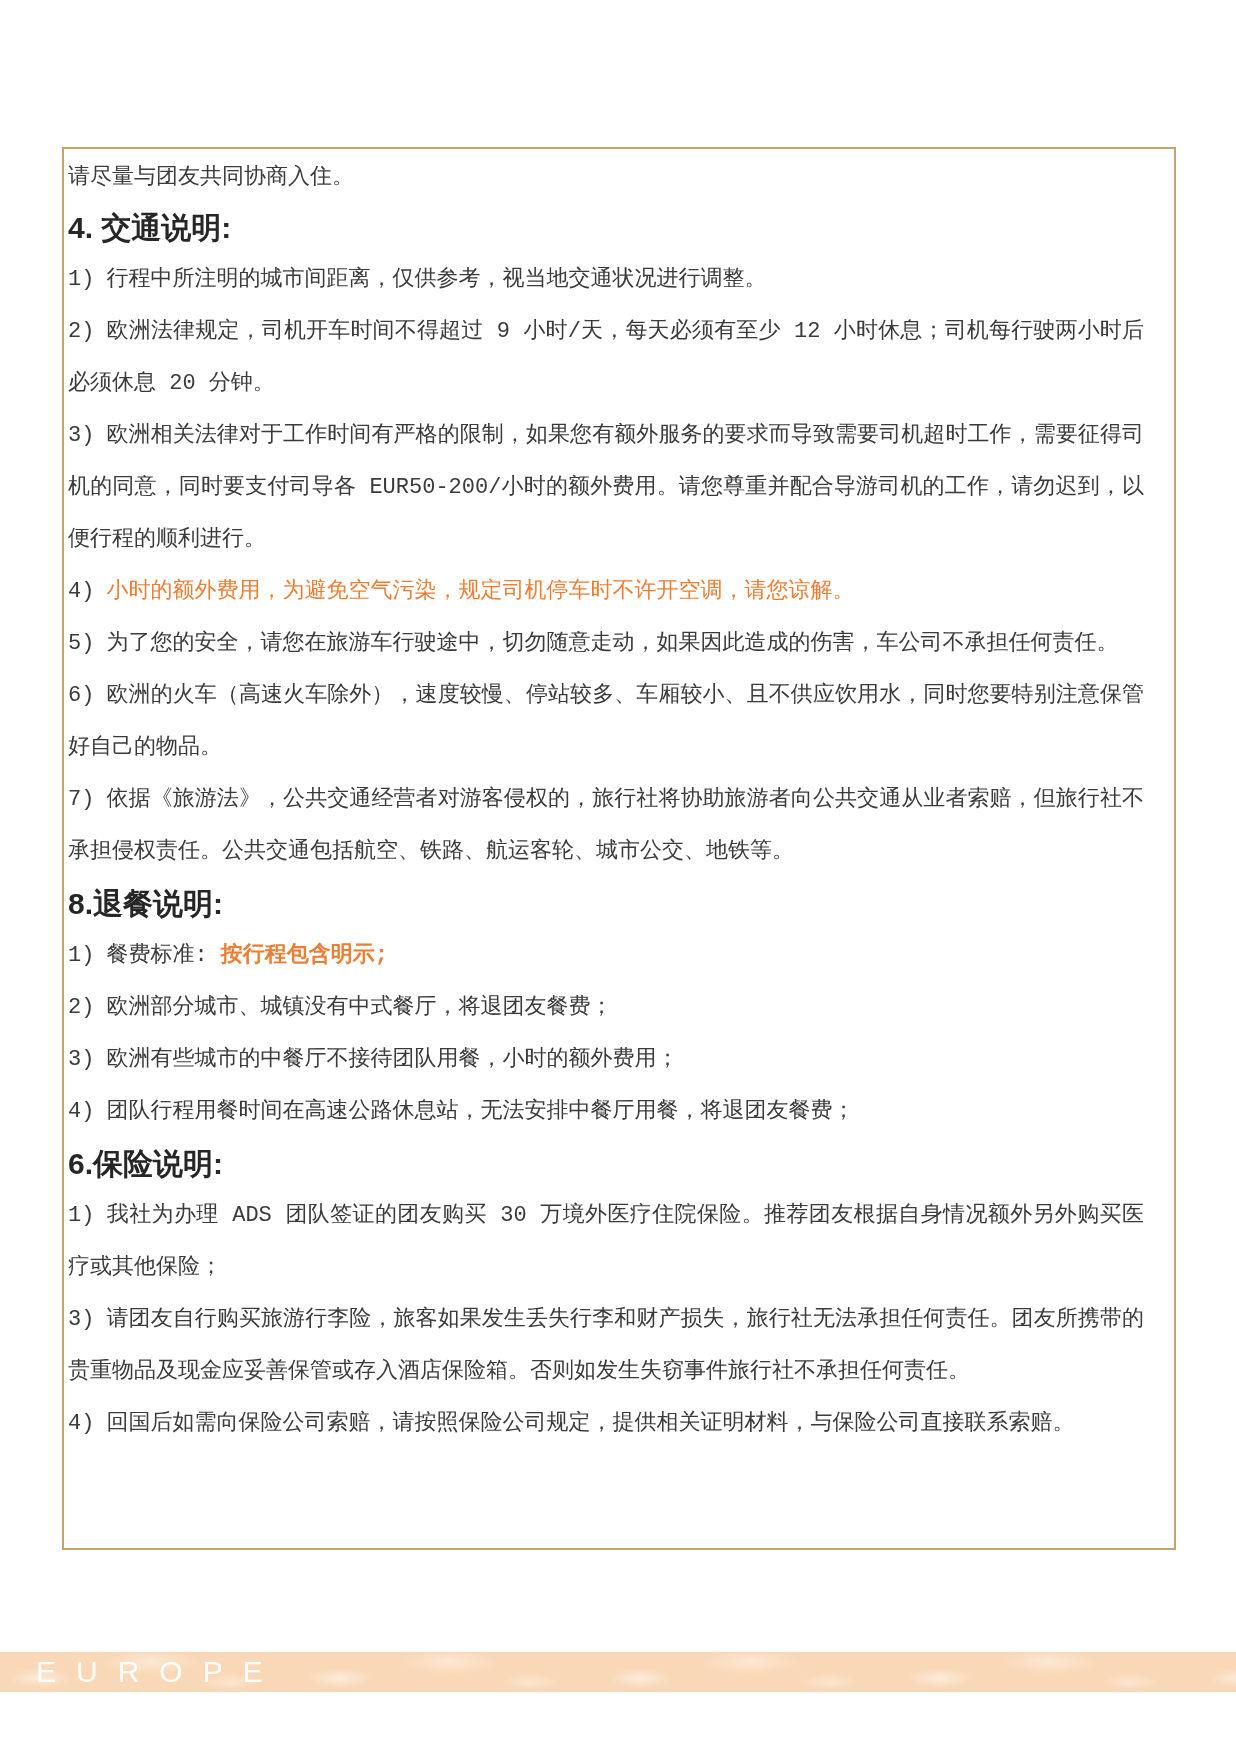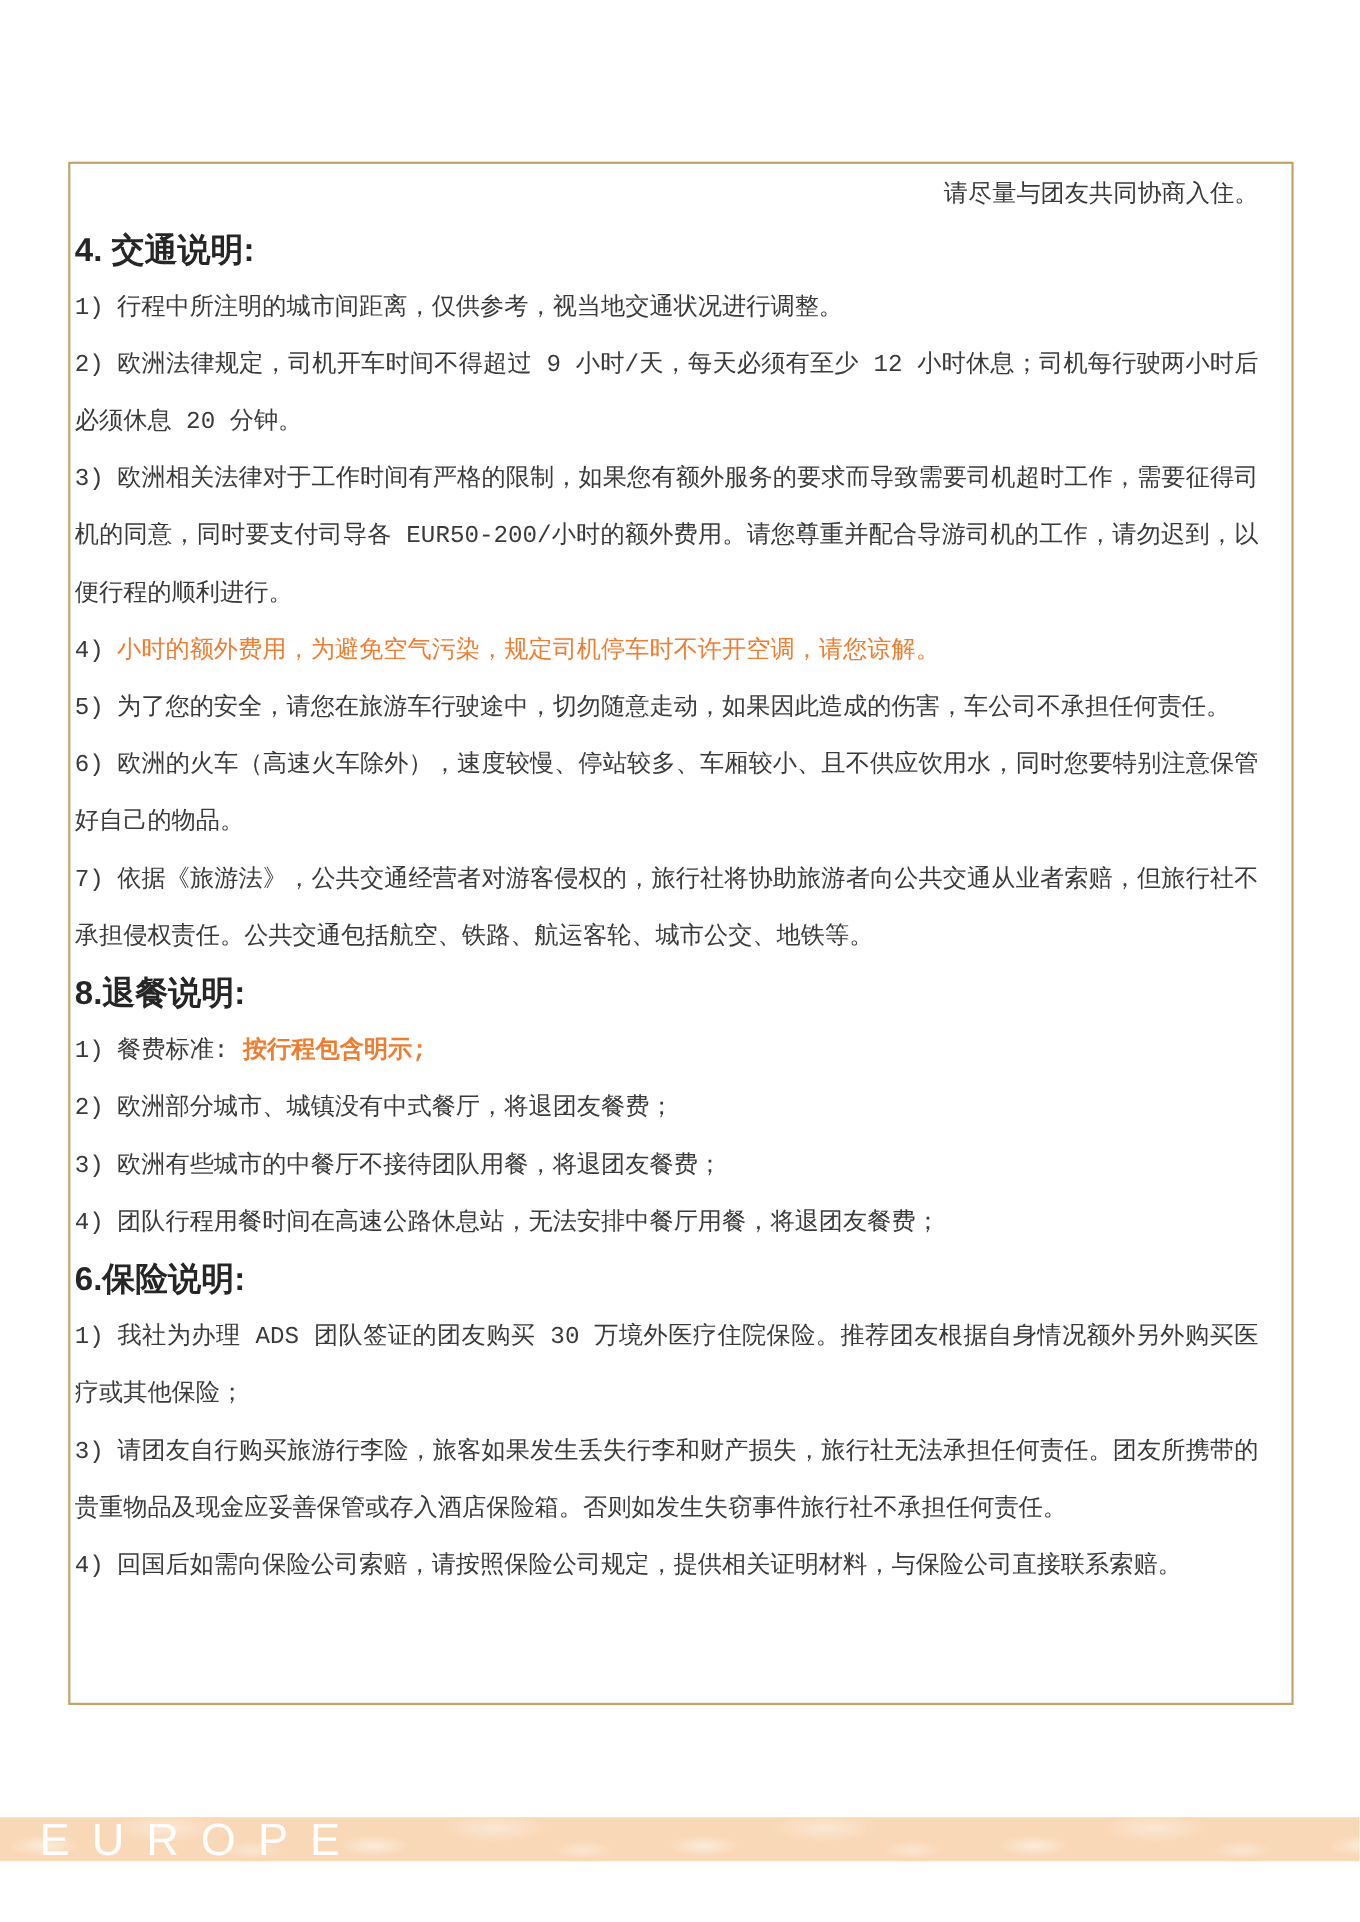--- a/index.html
+++ b/index.html
@@ -26,21 +26,20 @@
     padding: 1px 30px 0 4px;
     color: #3A3A3A;
     font-size: 22px;
   }
   .content-box p {
     margin: 0;
     line-height: 52px;
   }
   .intro {
     margin-left: 60px;
-    text-align: right;
   }
   .section-title {
     font-weight: bold;
     font-size: 30px;
     color: #262626;
   }
   .item {
     margin-left: 26px;
     text-align: justify;
     text-justify: inter-ideograph;
@@ -63,21 +62,21 @@
       radial-gradient(ellipse 46px 14px at 40px 26px, rgba(255,255,255,0.50) 0%, rgba(255,255,255,0) 70%),
       radial-gradient(ellipse 70px 18px at 150px 10px, rgba(255,255,255,0.40) 0%, rgba(255,255,255,0) 70%),
       radial-gradient(ellipse 40px 12px at 230px 30px, rgba(255,255,255,0.35) 0%, rgba(255,255,255,0) 70%);
     background-size: 300px 40px;
     background-repeat: repeat-x;
     display: flex;
     align-items: center;
   }
   .brand {
     color: #ffffff;
-    font-size: 41px;
+    font-size: 30px;
     font-weight: 400;
     letter-spacing: 20px;
     padding-left: 36px;
     line-height: 40px;
     white-space: nowrap;
   }
 </style>
 </head>
 <body>
 
@@ -89,21 +88,21 @@
         <p class="item"><span class="marker">1)</span><span class="seg-normal">行程中所注明的城市间距离，仅供参考，视当地交通状况进行调整。</span></p>
         <p class="item"><span class="marker">2)</span><span class="seg-normal">欧洲法律规定，司机开车时间不得超过 9 小时/天，每天必须有至少 12 小时休息；司机每行驶两小时后必须休息 20 分钟。</span></p>
         <p class="item"><span class="marker">3)</span><span class="seg-normal">欧洲相关法律对于工作时间有严格的限制，如果您有额外服务的要求而导致需要司机超时工作，需要征得司机的同意，同时要支付司导各 EUR50-200/小时的额外费用。请您尊重并配合导游司机的工作，请勿迟到，以便行程的顺利进行。</span></p>
         <p class="item"><span class="marker">4)</span><span class="seg-orange">小时的额外费用，为避免空气污染，规定司机停车时不许开空调，请您谅解。</span></p>
         <p class="item"><span class="marker">5)</span><span class="seg-normal">为了您的安全，请您在旅游车行驶途中，切勿随意走动，如果因此造成的伤害，车公司不承担任何责任。</span></p>
         <p class="item"><span class="marker">6)</span><span class="seg-normal">欧洲的火车（高速火车除外），速度较慢、停站较多、车厢较小、且不供应饮用水，同时您要特别注意保管好自己的物品。</span></p>
         <p class="item"><span class="marker">7)</span><span class="seg-normal">依据《旅游法》，公共交通经营者对游客侵权的，旅行社将协助旅游者向公共交通从业者索赔，但旅行社不承担侵权责任。公共交通包括航空、铁路、航运客轮、城市公交、地铁等。</span></p>
         <p class="section-title">8.退餐说明:</p>
         <p class="item"><span class="marker">1)</span><span class="seg-normal">餐费标准: </span><span class="seg-orange-bold">按行程包含明示;</span></p>
         <p class="item"><span class="marker">2)</span><span class="seg-normal">欧洲部分城市、城镇没有中式餐厅，将退团友餐费；</span></p>
-        <p class="item"><span class="marker">3)</span><span class="seg-normal">欧洲有些城市的中餐厅不接待团队用餐，将退团友餐费；</span></p>
+        <p class="item"><span class="marker">3)</span><span class="seg-normal">欧洲有些城市的中餐厅不接待团队用餐，小时的额外费用；</span></p>
         <p class="item"><span class="marker">4)</span><span class="seg-normal">团队行程用餐时间在高速公路休息站，无法安排中餐厅用餐，将退团友餐费；</span></p>
         <p class="section-title">6.保险说明:</p>
         <p class="item"><span class="marker">1)</span><span class="seg-normal">我社为办理 ADS 团队签证的团友购买 30 万境外医疗住院保险。推荐团友根据自身情况额外另外购买医疗或其他保险；</span></p>
         <p class="item"><span class="marker">3)</span><span class="seg-normal">请团友自行购买旅游行李险，旅客如果发生丢失行李和财产损失，旅行社无法承担任何责任。团友所携带的贵重物品及现金应妥善保管或存入酒店保险箱。否则如发生失窃事件旅行社不承担任何责任。</span></p>
         <p class="item"><span class="marker">4)</span><span class="seg-normal">回国后如需向保险公司索赔，请按照保险公司规定，提供相关证明材料，与保险公司直接联系索赔。</span></p>
       </div>
   </div>
   <div class="footer-band">
     <span class="brand">EUROPE</span>
   </div>

